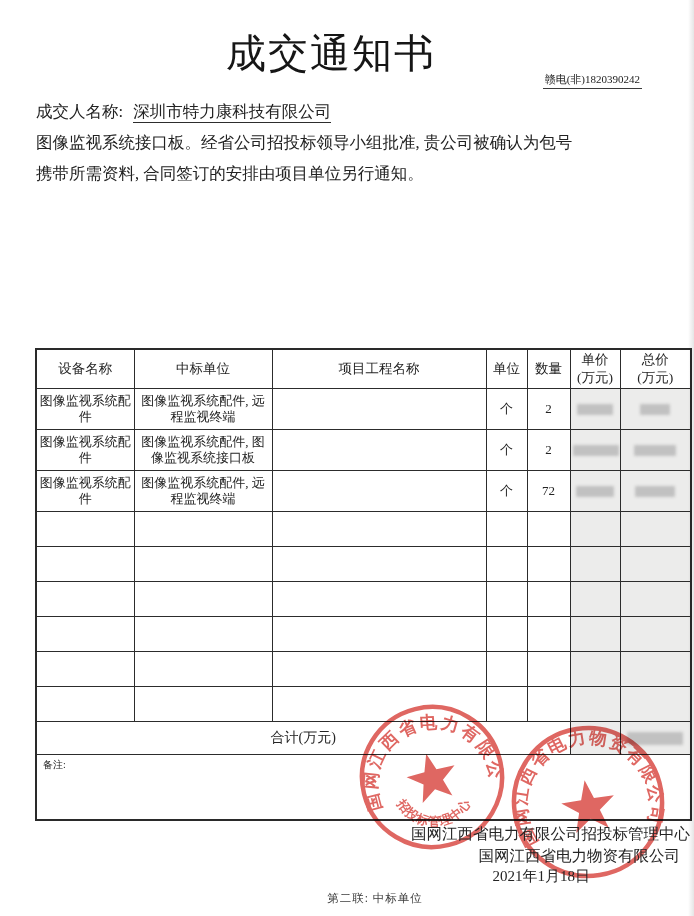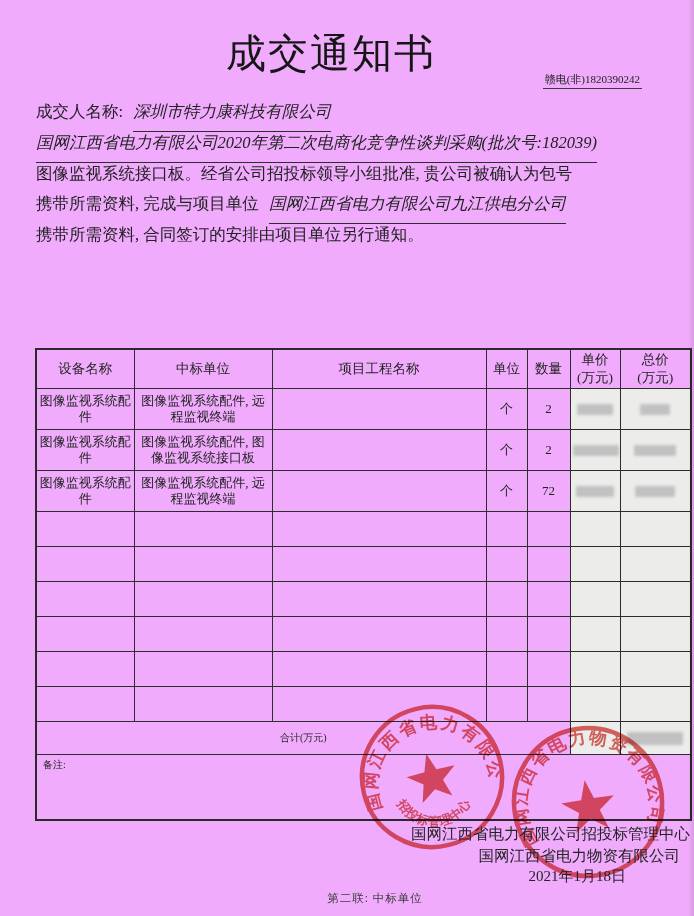--- a/index.html
+++ b/index.html
@@ -1,94 +1,87 @@
 <!DOCTYPE html>
 <html><head>
 <meta charset="utf-8">
 <style>
   html,body{margin:0;padding:0;background:#e8e8e6;}
   .page{
     position:relative;width:694px;height:916px;margin:0 auto;
-    background:#f0abfc;overflow:hidden;
+    background:#ffffff;overflow:hidden;
     font-family:"Liberation Serif","DejaVu Serif",serif;color:#1e1e1e;
   }
   .page::after{content:"";position:absolute;top:0;right:0;width:6px;height:100%;
     background:linear-gradient(to left,rgba(0,0,0,.10),rgba(0,0,0,0));pointer-events:none;}
   .doc-title{
     position:absolute;top:26px;left:0;width:694px;text-align:center;
     font-size:40px;letter-spacing:2px;transform:translateX(-16px);
     font-weight:500;color:#161616;
   }
   .doc-number{
     position:absolute;top:72px;right:52px;font-size:11px;font-weight:400;
     border-bottom:1.5px solid #3a3a3a;padding:0 2px 1px 2px;color:#222;
   }
   .bodytext{
     position:absolute;top:97px;left:36px;width:632px;
     font-size:16.5px;line-height:30.8px;color:#222;
   }
-  .u{border-bottom:1.5px solid #2d2d2d;padding-bottom:10px;font-style:italic;}
+  .u{border-bottom:1.5px solid #2d2d2d;padding-bottom:1px;}
   .pkg-gap{display:inline-block;width:218px;}
   .ml{margin-left:6px;}
 
   table.items{
     position:absolute;top:338px;left:35px;width:655px;
     border-collapse:collapse;table-layout:fixed;
     font-size:13px;color:#242424;text-align:center;margin-top:10px;
   }
   table.items td{border:1.5px solid #2c2c2c;padding:1px 2px;vertical-align:middle;overflow:hidden;}
   table.items{border:2px solid #2a2a2a;}
   tr.hdr td{height:35px;font-size:13.5px;}
   tr.data td{height:38px;line-height:16px;}
   tr.empty td{height:32px;}
-  tr.total td{height:30px;font-size:10px;}
+  tr.total td{height:30px;font-size:14px;}
   tr.remark td{height:58px;text-align:left;vertical-align:top;font-size:10px;padding:3px 6px;}
   td.redact{background:#ececeb;}
   tr.total td.redact{border-left-color:#c9c9c9;}
   .pill{height:11px;background:#c1c1c1;border-radius:1px;filter:blur(1.6px);margin:0 auto;}
   .pw36{width:36px;} .pw30{width:30px;} .pw46{width:46px;} .pw42{width:42px;}
   .pw38{width:38px;} .pw40{width:40px;} .pw56{width:56px;height:13px;}
 
   .stamp{position:absolute;mix-blend-mode:multiply;opacity:.82;pointer-events:none;}
   .stamp-left{left:346px;top:691px;transform:rotate(-14deg);}
   .stamp-right{left:498px;top:712px;transform:rotate(-9deg);}
 
   .footer{
     position:absolute;top:823px;right:4px;text-align:right;
     font-size:15.5px;line-height:21.5px;color:#242424;
   }
   .footer .l2{margin-right:10px;}
-  .footer .date{margin-right:64px;font-size:15px;}
+  .footer .date{margin-right:100px;font-size:15px;}
   .copy-note{
     position:absolute;top:891px;left:0;width:694px;text-align:center;
     font-size:11.5px;letter-spacing:1px;color:#3c3c3c;transform:translateX(28px);
   }
 </style>
 </head>
 <body>
 
 <div class="page">
 
   <div class="doc-title">成交通知书</div>
 
   <div class="doc-number">赣电(非)1820390242</div>
 
   <div class="bodytext">
     <div>
       <span>成交人名称:</span>
       <span class="u ml">深圳市特力康科技有限公司</span>
     </div>
-    <div>
-      <span class="u">国网江西省电力有限公司2020年第二次电商化竞争性谈判采购(批次号:182039)</span>
-    </div>
     <div>图像监视系统接口板。经省公司招投标领导小组批准, 贵公司被确认为包号</div>
-    <div>
-      <span>携带所需资料, 完成与项目单位</span>
-      <span class="u ml">国网江西省电力有限公司九江供电分公司</span>
-    </div>
     <div>携带所需资料, 合同签订的安排由项目单位另行通知。</div>
   </div>
 
   <table class="items">
     <colgroup>
       <col style="width:98px">
         <col style="width:138px">
         <col style="width:214px">
       <col style="width:41px">
         <col style="width:43px">

